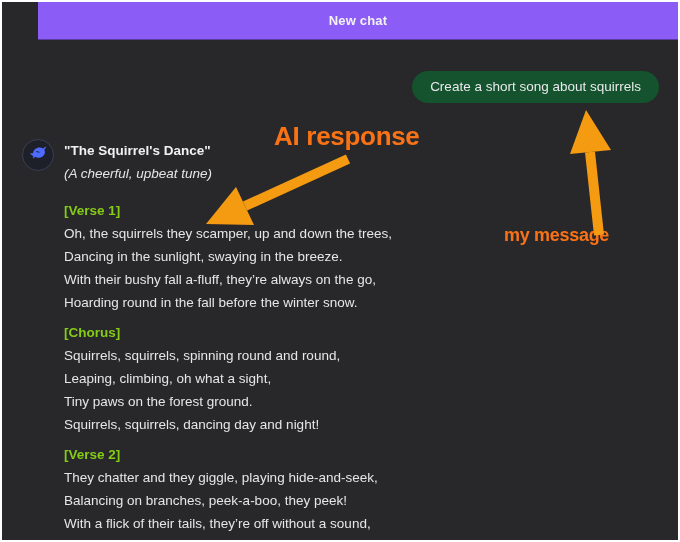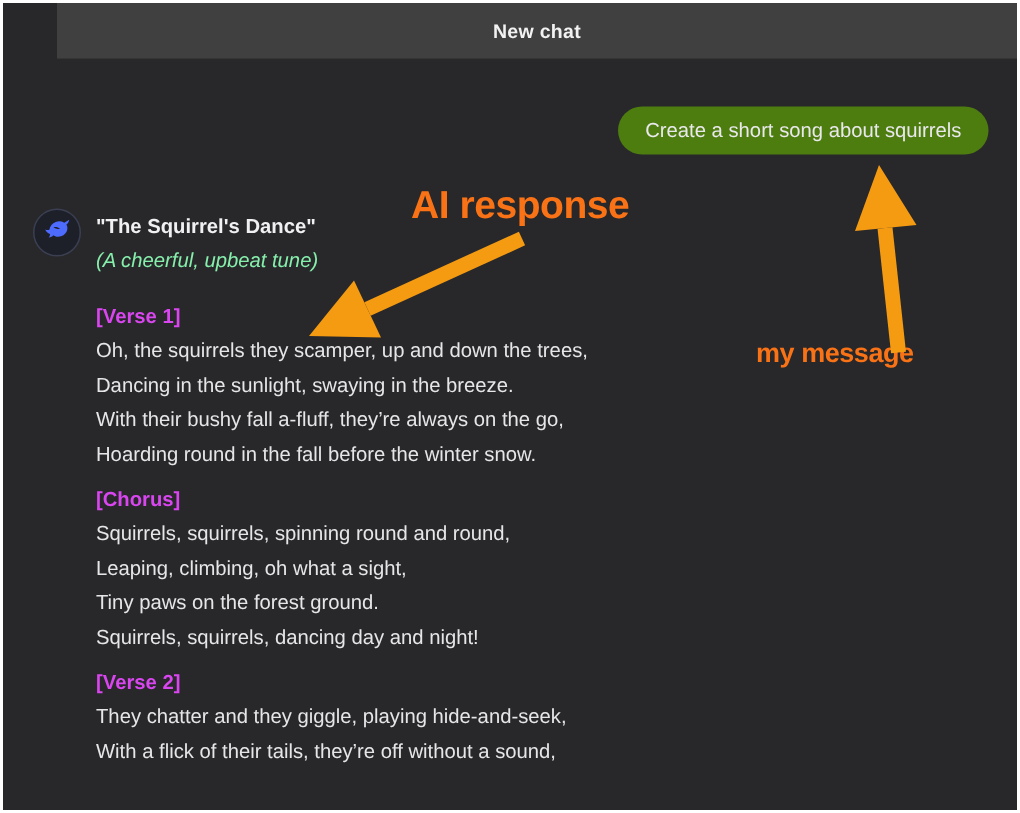--- a/index.html
+++ b/index.html
@@ -11,38 +11,38 @@
     border: 2px solid #ffffff;
     background: #28282B;
     overflow: hidden;
     font-family: "Liberation Sans", sans-serif;
     color: #E8E8EA;
   }
   .header {
     position: absolute;
     top: 0; left: 0; right: 0;
     height: 38px;
-    background: #404040;
+    background: #8b5cf6;
     border-bottom: 1px solid rgba(0,0,0,0.35);
     display: flex;
     align-items: center;
     justify-content: center;
     margin-left: 36px;
   }
   .header-title {
     font-size: 13px;
     font-weight: bold;
     color: #F2F2F2;
     letter-spacing: 0.2px;
   }
   .user-bubble {
     position: absolute;
     top: 69px;
     right: 19px;
-    background: #4d7c0f;
+    background: #14532d;
     color: #E9E9EC;
     font-size: 13.5px;
     padding: 8px 18px;
     border-radius: 17px;
     line-height: 16px;
     white-space: nowrap;
   }
   .avatar {
     position: absolute;
     top: 137px;
@@ -59,23 +59,23 @@
   .avatar svg { width: 20px; height: 20px; }
   .ai-content {
     position: absolute;
     top: 137px;
     left: 62px;
     width: 372px;
     font-size: 13.5px;
     line-height: 23px;
   }
   .ai-title { font-weight: bold; color: #F0F0F2; }
-  .ai-subtitle { font-style: italic; color: #86efac; margin-bottom: 14px; }
+  .ai-subtitle { font-style: italic; color: #e5e5e5; margin-bottom: 14px; }
   .section { margin-bottom: 7px; }
-  .section-heading { font-weight: bold; color: #d946ef; }
+  .section-heading { font-weight: bold; color: #84cc16; }
   .lyric-line { color: #E6E6E8; }
   .annotation-label {
     position: absolute;
     color: #f97316;
     font-weight: 800;
     letter-spacing: -0.3px;
     white-space: nowrap;
   }
   #ai-response-label { top: 119px; left: 272px; font-size: 26px; }
   #my-message-label { top: 223px; left: 502px; font-size: 18px; }
@@ -125,20 +125,21 @@
       <div class="section-heading">[Chorus]</div>
       <div class="lyric-line">Squirrels, squirrels, spinning round and round,</div>
       <div class="lyric-line">Leaping, climbing, oh what a sight,</div>
       <div class="lyric-line">Tiny paws on the forest ground.</div>
       <div class="lyric-line">Squirrels, squirrels, dancing day and night!</div>
     </div>
 
     <div class="section">
       <div class="section-heading">[Verse 2]</div>
       <div class="lyric-line">They chatter and they giggle, playing hide-and-seek,</div>
+      <div class="lyric-line">Balancing on branches, peek-a-boo, they peek!</div>
       <div class="lyric-line">With a flick of their tails, they’re off without a sound,</div>
     </div>
   </div>
 
   <div class="annotation-label" id="ai-response-label">AI response</div>
   <div class="annotation-label" id="my-message-label">my message</div>
 
   <svg class="arrows-overlay" viewBox="0 0 680 542">
     <g>
       <line x1="346" y1="157" x2="243" y2="204" stroke-width="10" stroke="#F59B12"></line>

